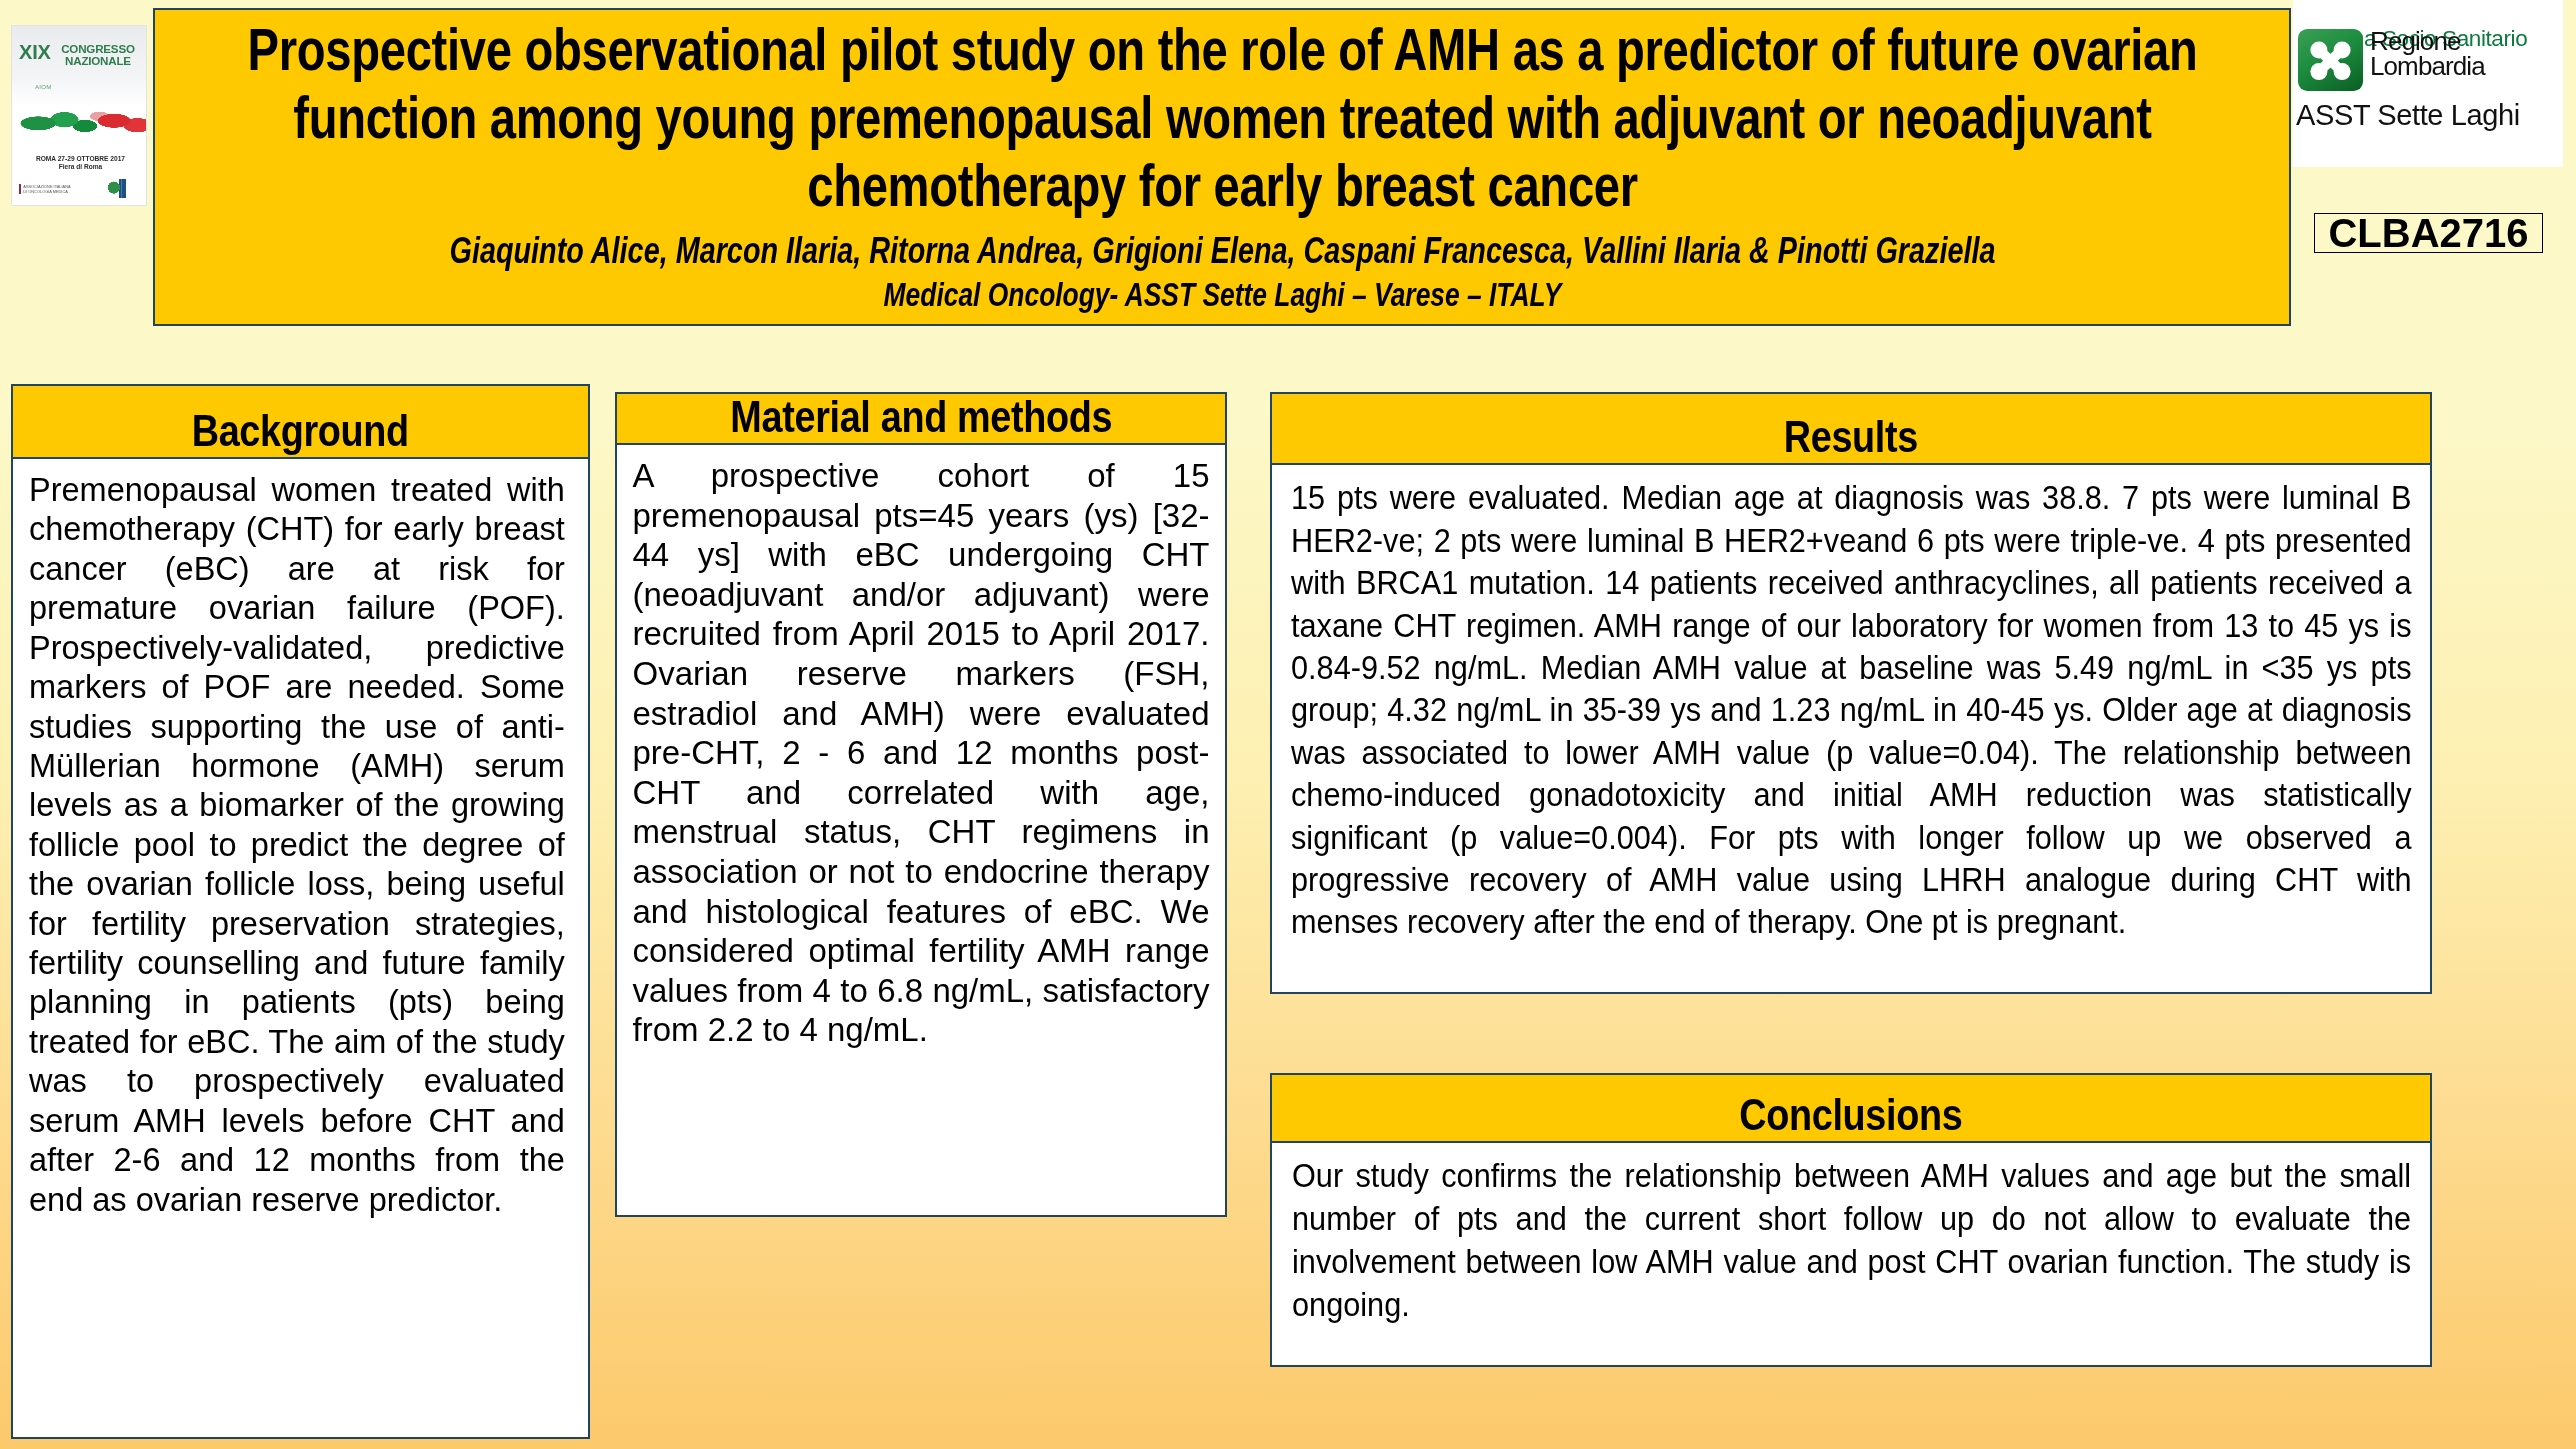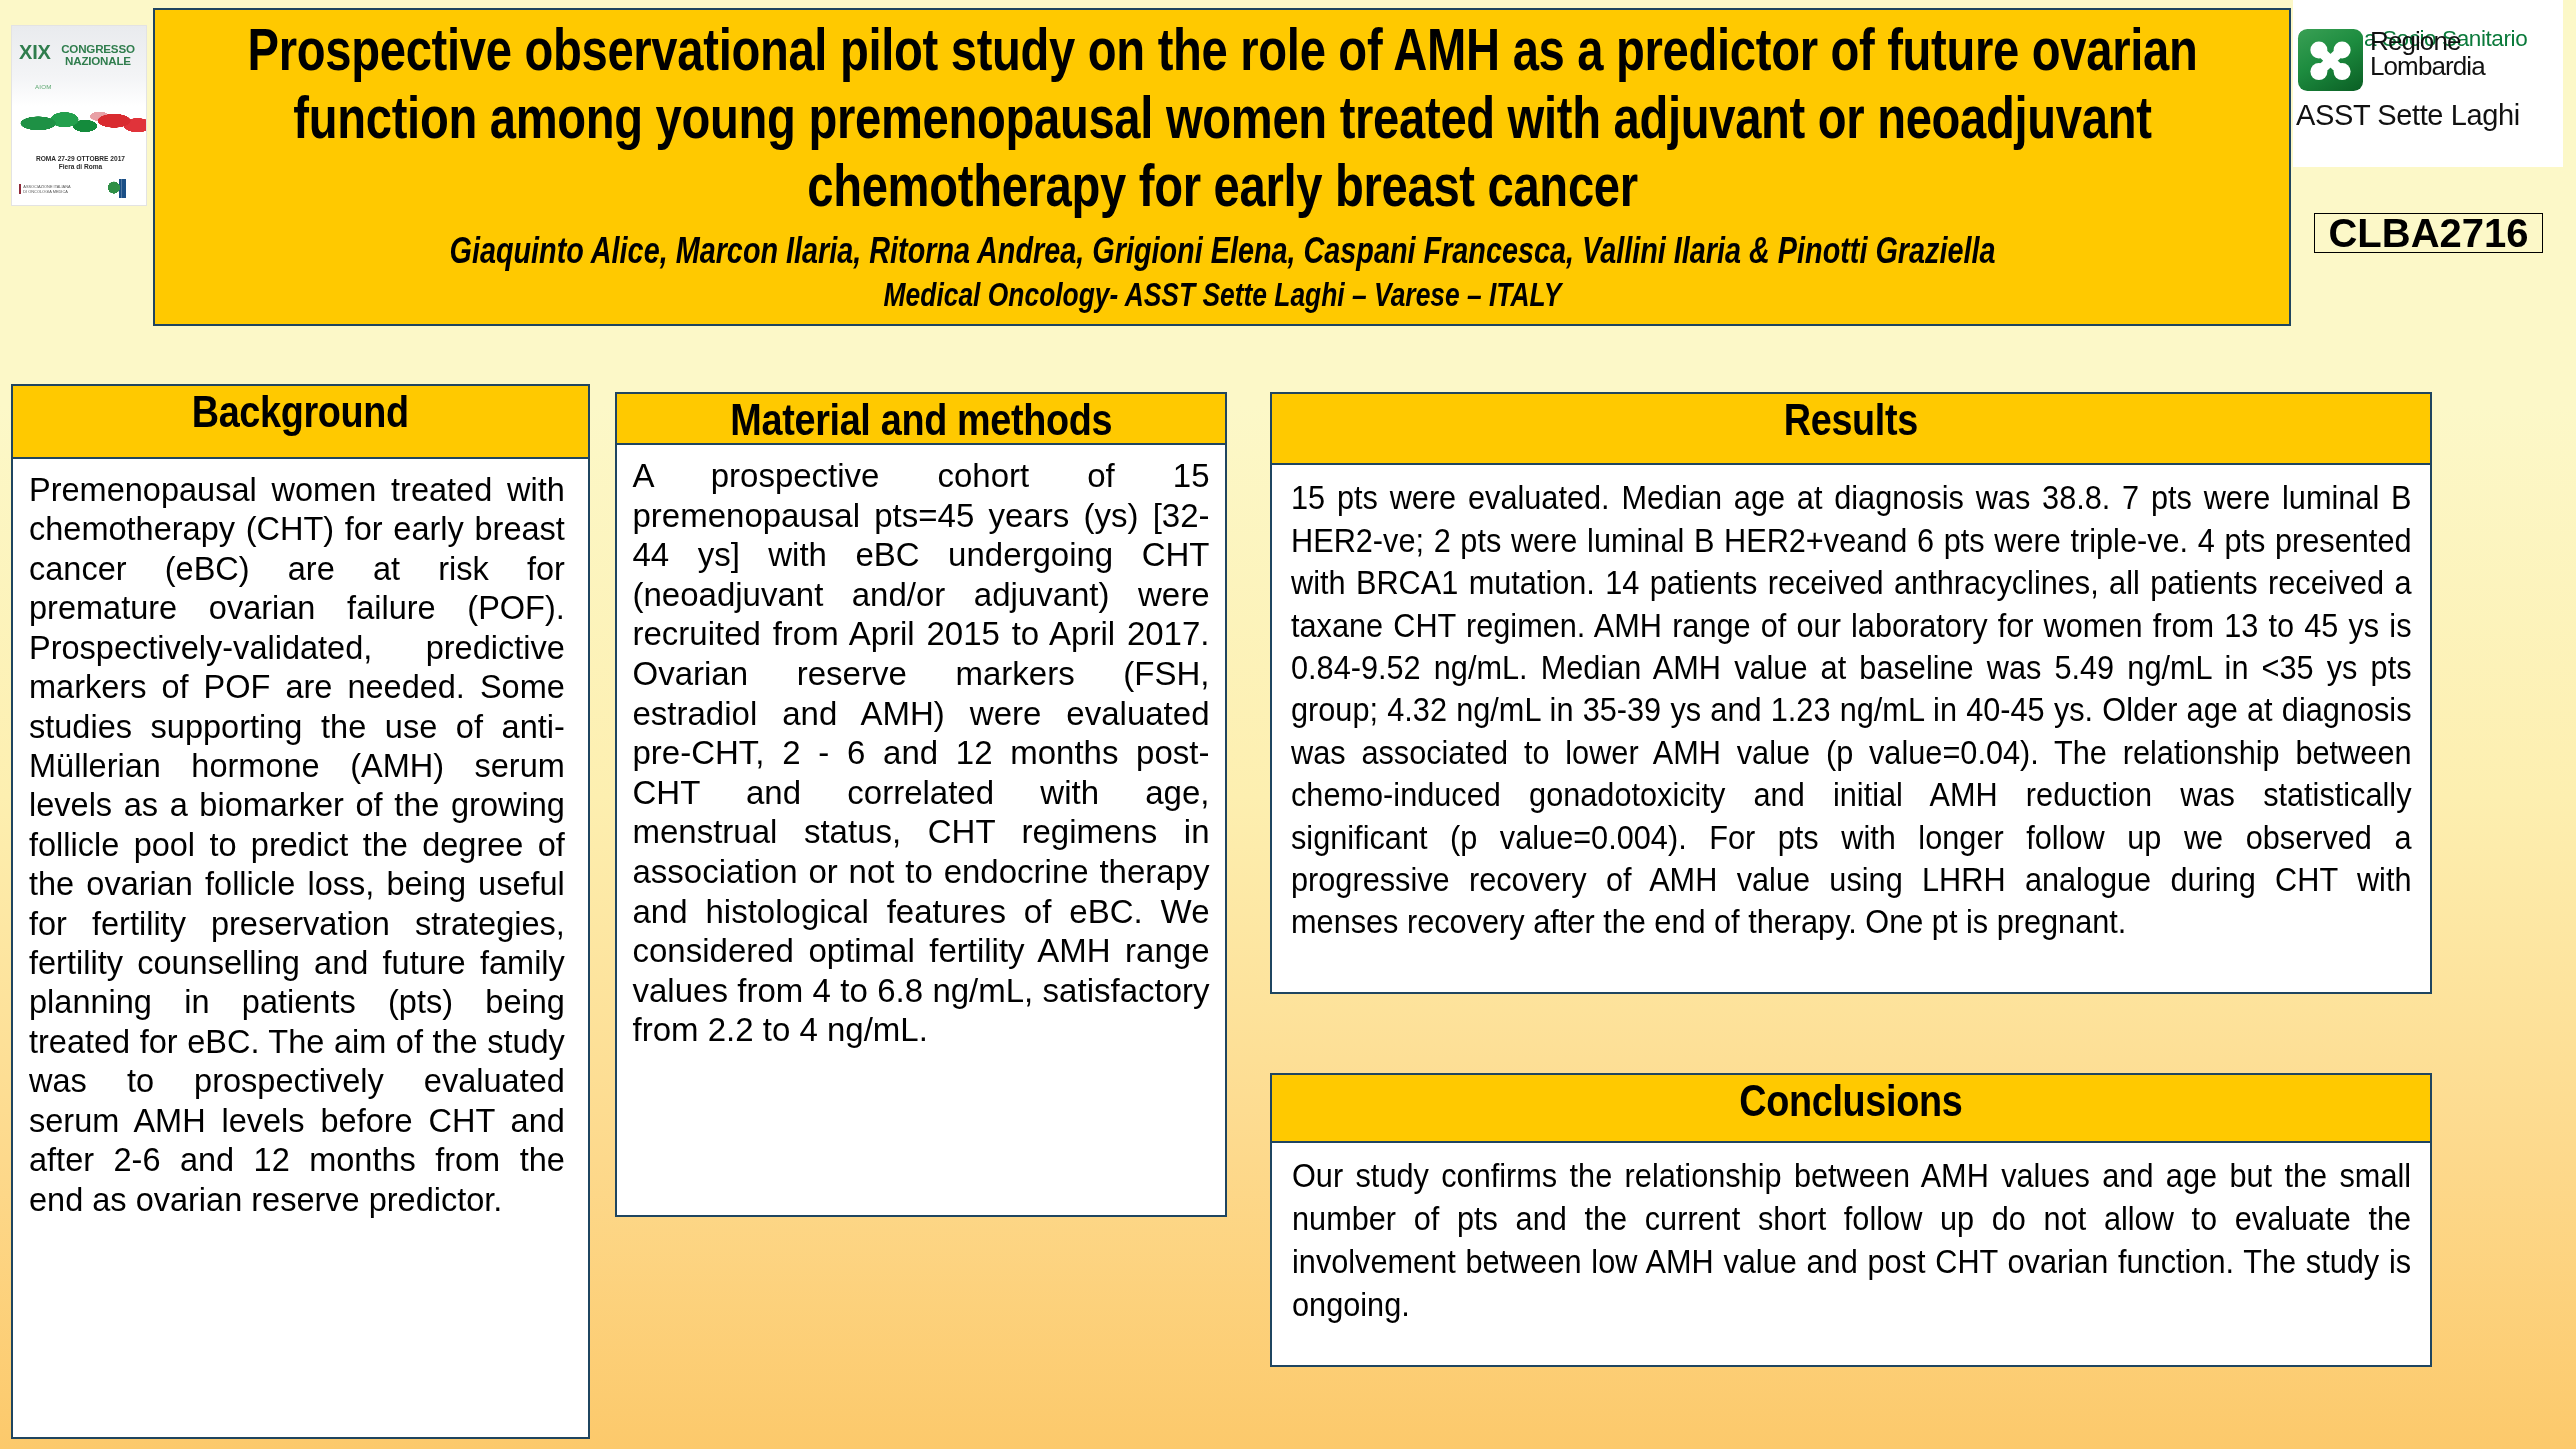--- a/index.html
+++ b/index.html
@@ -226,21 +226,21 @@
     border: 2.3px solid #1f4560;
     background: #fff;
     display: flex;
     flex-direction: column;
   }
   .panel-head {
     background: #FFC900;
     border-bottom: 2.3px solid #1f4560;
     text-align: center;
     display: flex;
-    align-items: flex-start;
+    align-items: flex-end;
     justify-content: center;
   }
   .panel-head h2 {
     font-family: "Liberation Sans", sans-serif;
     font-weight: bold;
     font-size: 45px;
     color: #000;
     transform: scaleX(0.84);
     letter-spacing: -0.4px;
   }

